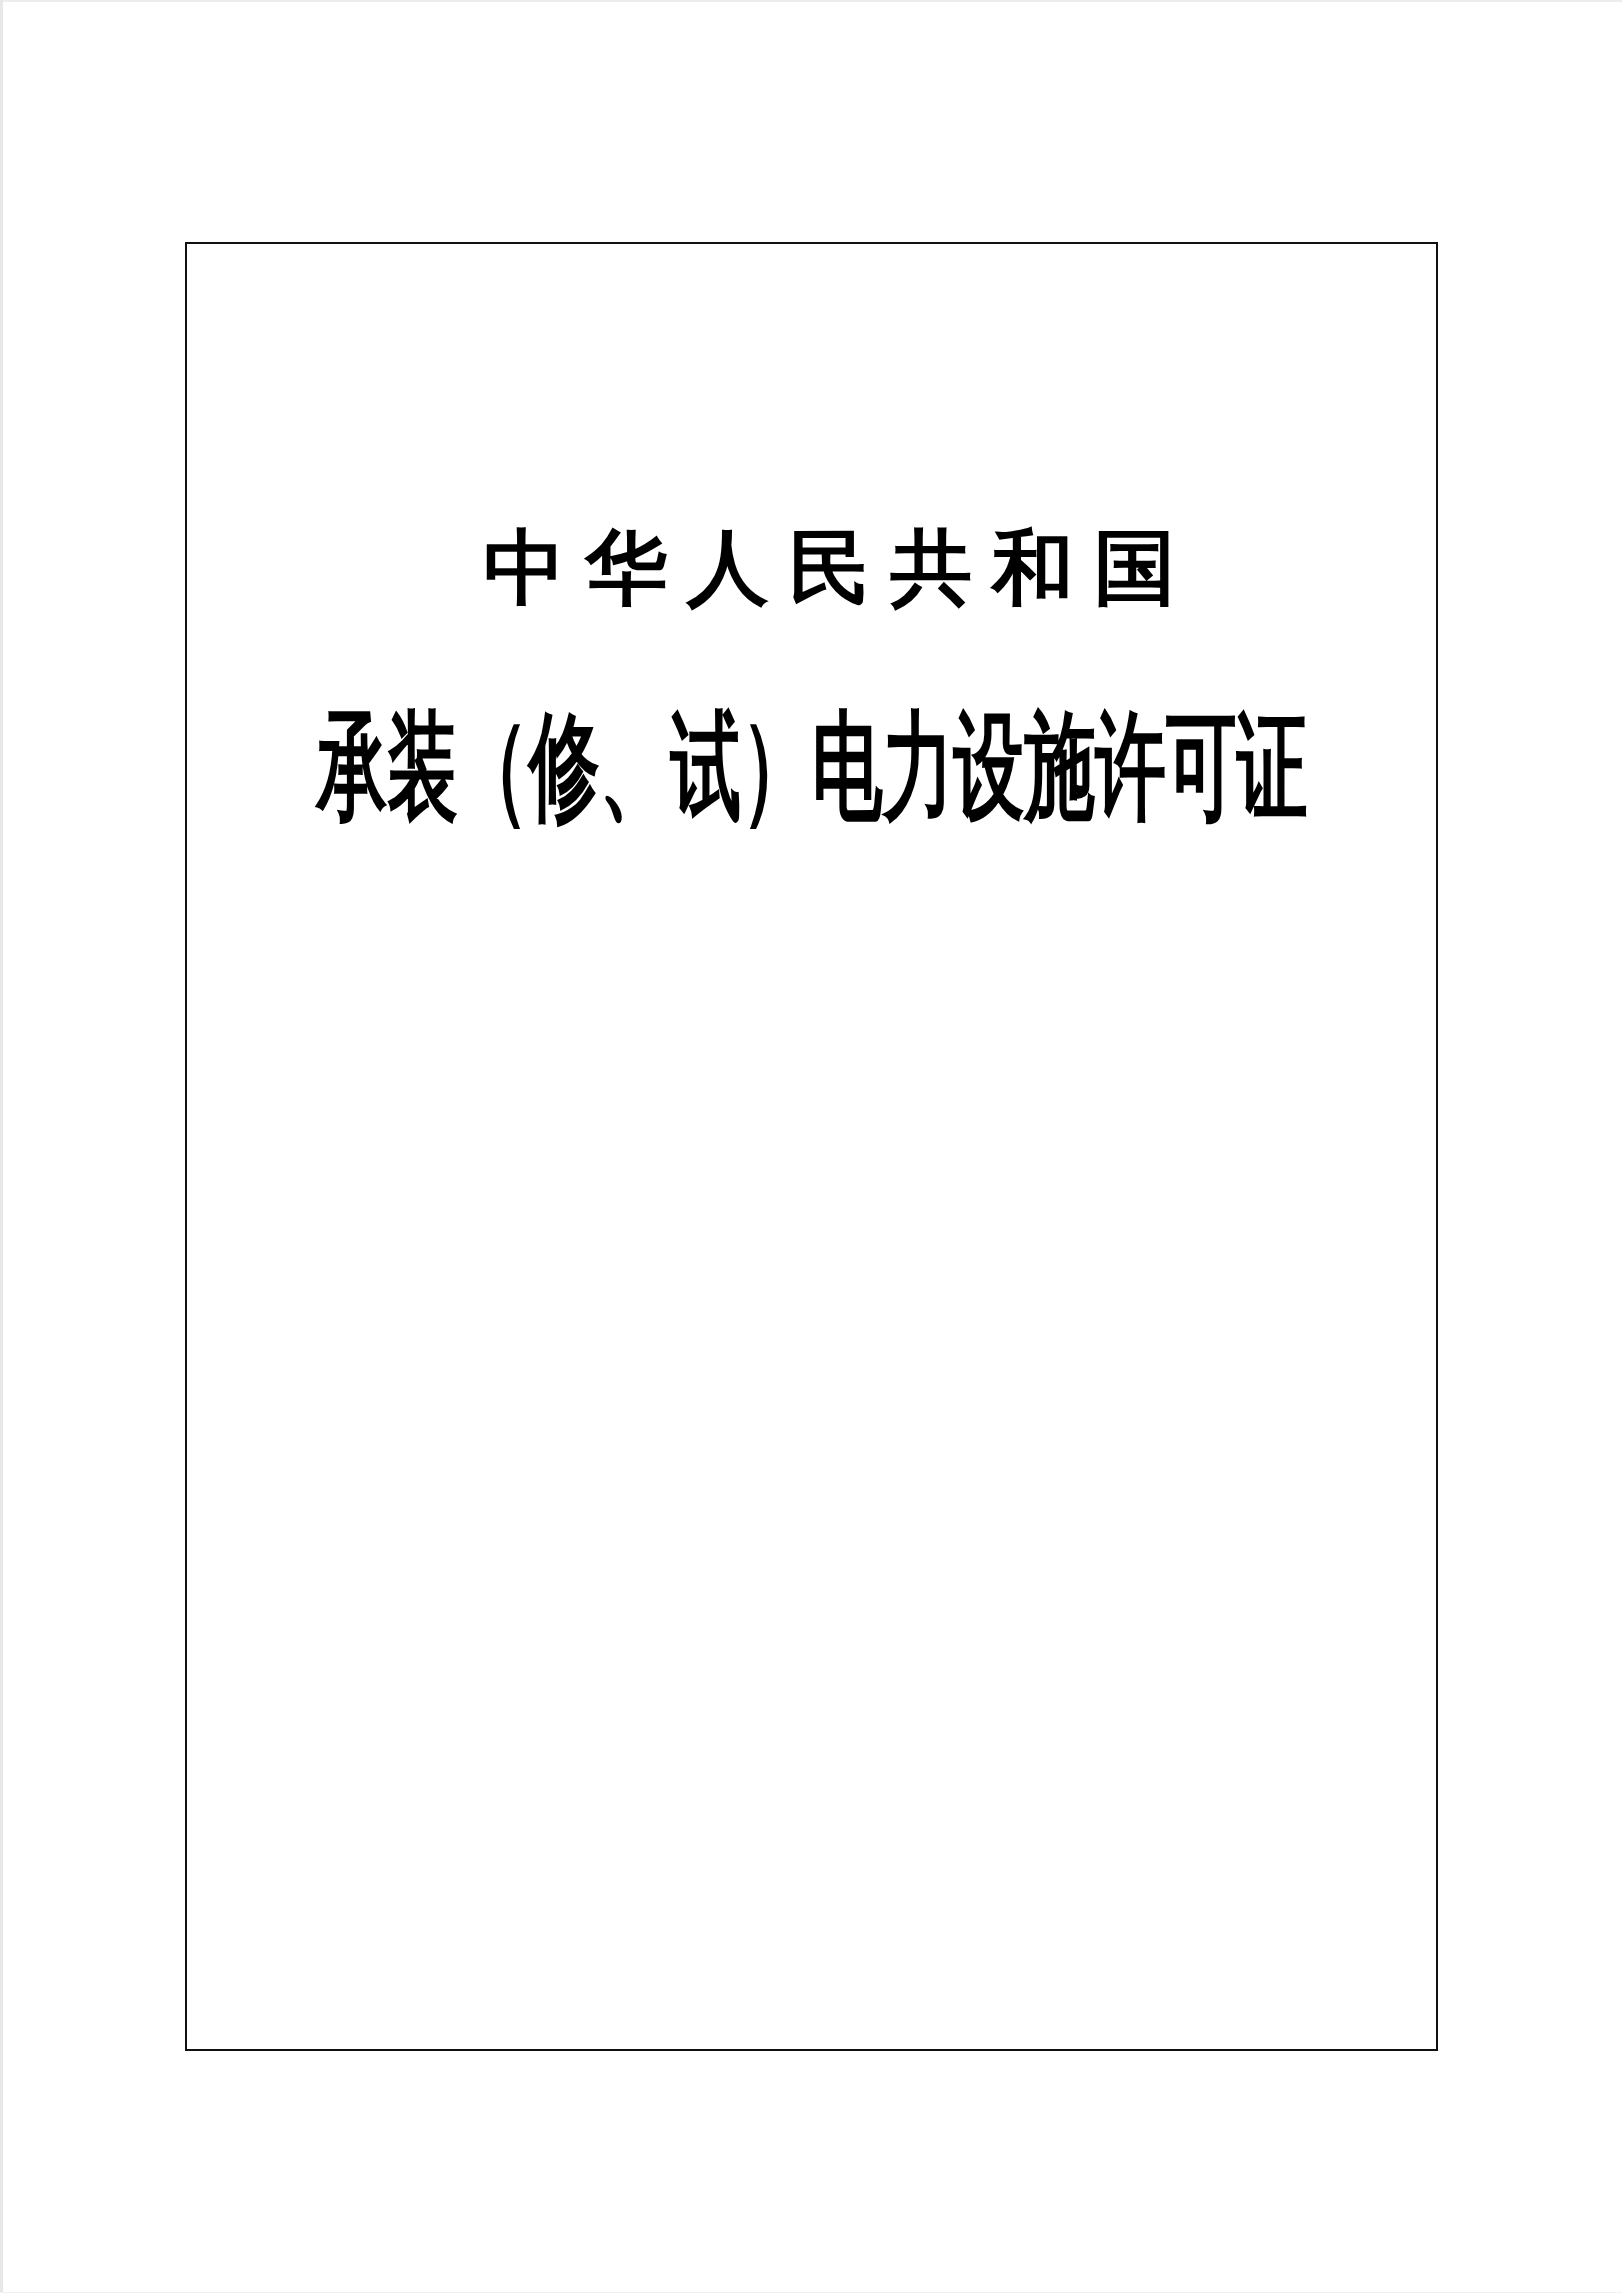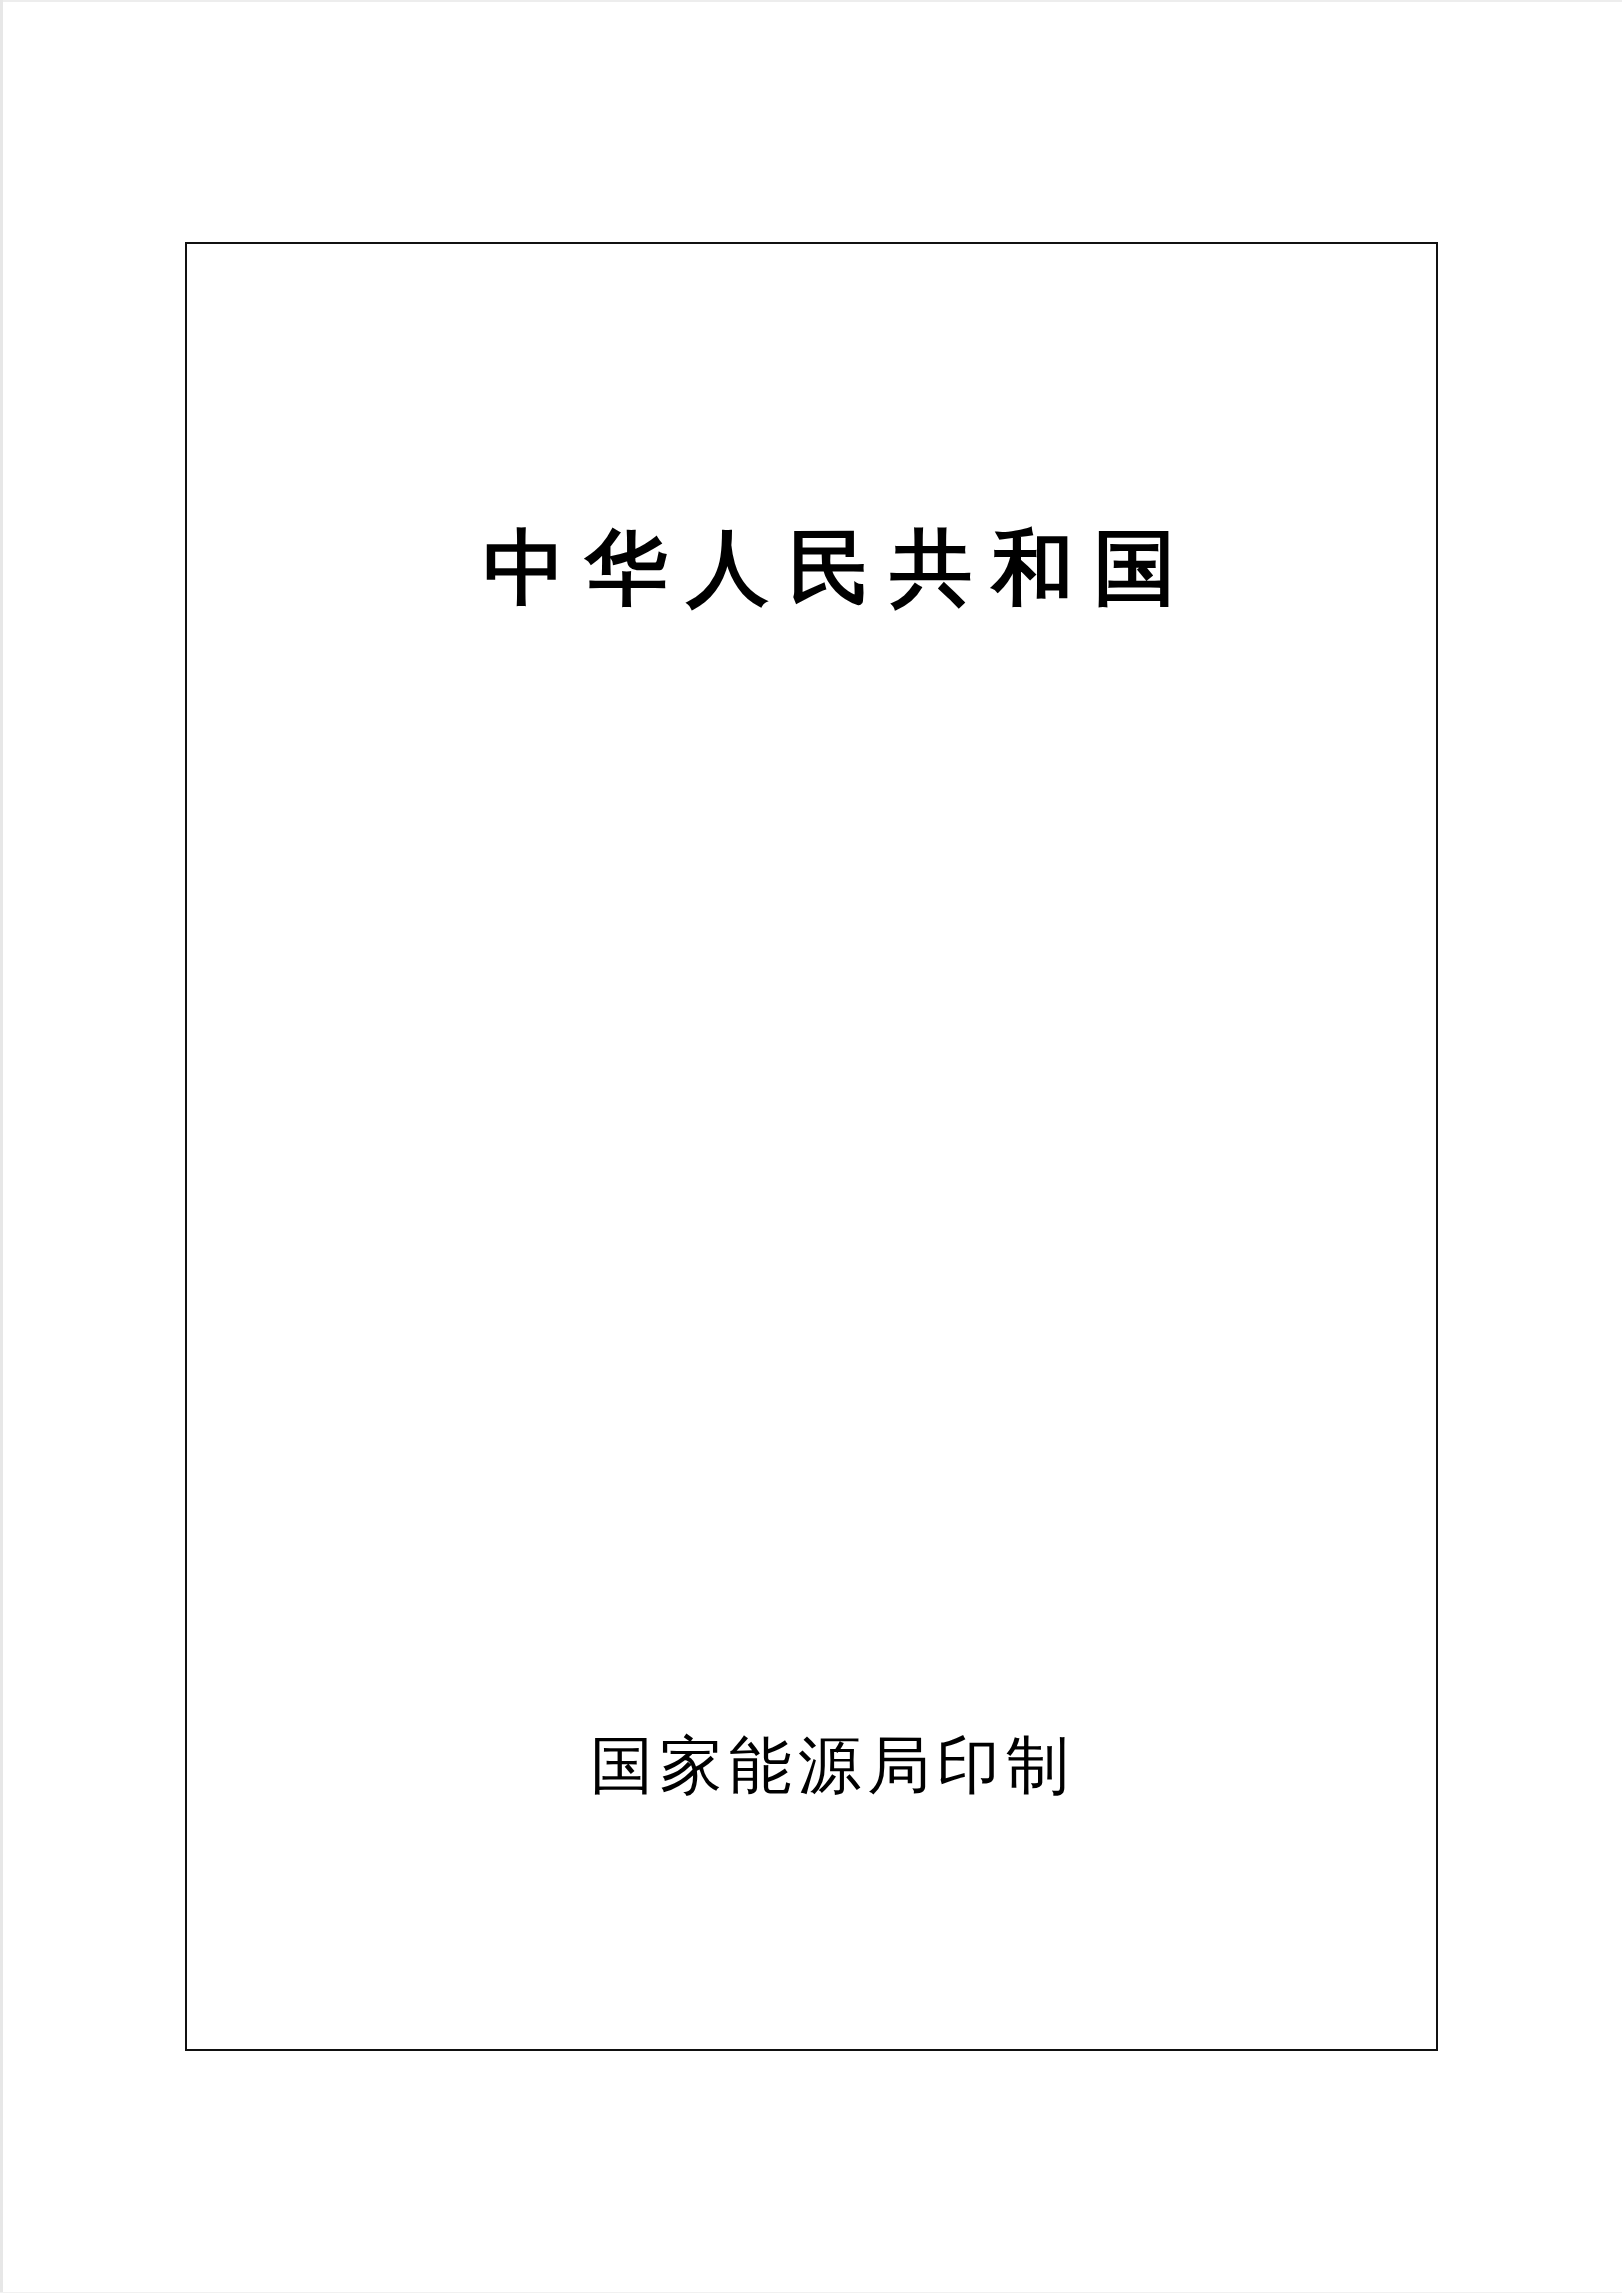--- a/index.html
+++ b/index.html
@@ -100,18 +100,20 @@
 <body>
 
 <div class="page">
   <div class="edge-top"></div>
   <div class="edge-left"></div>
   <div class="edge-bottom"></div>
 
   <div class="frame">
     <div class="line country-line">中华人民共和国</div>
 
+    <div class="line title-line">
+      <span class="title-text">承装（修、试）电力设施许可证</span>
+    </div>
 
 
-    <div class="line issuer-line">国家能源局印制</div>
   </div>
 </div>
 
 
 </body></html>

